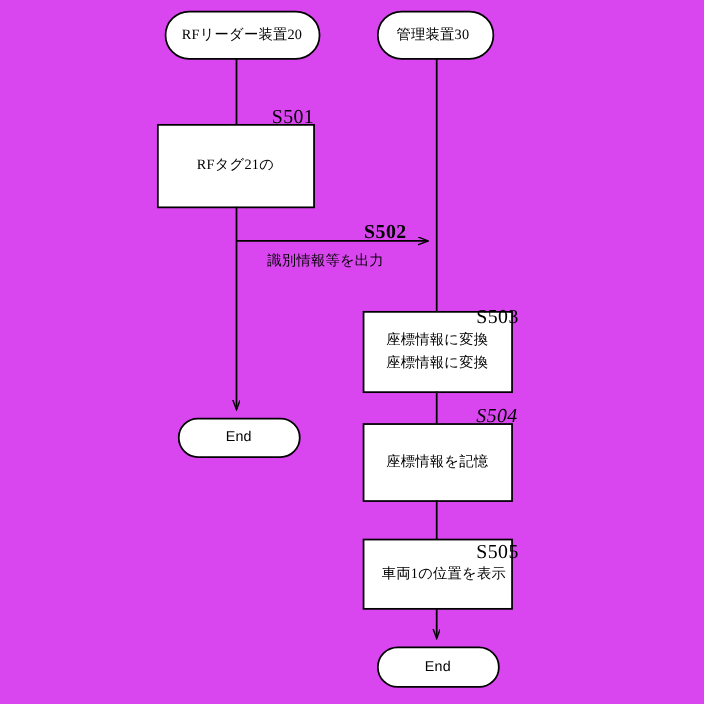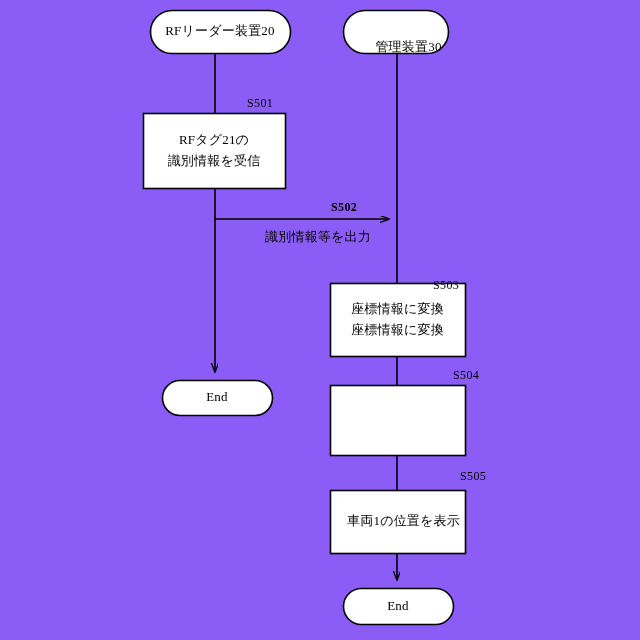--- a/index.html
+++ b/index.html
@@ -12,46 +12,46 @@
     width: 640px;
     height: 640px;
     font-family: "Liberation Serif", "DejaVu Serif", serif;
     color: #000000;
     overflow: hidden;
   }
   #diagram {
     position: relative;
     width: 640px;
     height: 640px;
-    background: #8b5cf6;
+    background: #d946ef;
   }
   #diagram svg {
     position: absolute;
     left: 0;
     top: 0;
   }
   .node-label {
     position: absolute;
     display: flex;
     flex-direction: column;
     align-items: center;
     justify-content: center;
     text-align: center;
     font-size: 13px;
     line-height: 1.55;
     letter-spacing: 0.2px;
     white-space: nowrap;
     pointer-events: none;
   }
   .node-label.serif-en {
-    font-family: Liberation Serif, serif;
+    font-family: Liberation Sans, sans-serif;
   }
   .step-tag {
     position: absolute;
-    font-size: 12px;
+    font-size: 18px;
     font-family: "Liberation Serif", "DejaVu Serif", serif;
     letter-spacing: 0.4px;
     white-space: nowrap;
   }
   .edge-label {
     position: absolute;
     font-size: 13px;
     font-family: "Liberation Serif", "DejaVu Serif", serif;
     letter-spacing: 0.2px;
     white-space: nowrap;
@@ -98,52 +98,54 @@
 
     <line x1="397" y1="553" x2="397" y2="580" stroke="#000000" stroke-width="1.6" marker-end="url(#arrowhead)"></line>
 
     <rect x="343.5" y="588.5" width="110" height="36" rx="18" ry="18" fill="#ffffff" stroke="#000000" stroke-width="1.6"></rect>
   </svg>
 
   <div class="node-label" style="left:150px; top:10px; width:140px; height:43px;">
     <span>RFリーダー装置20</span>
   </div>
 
-  <div class="node-label" style="left:356px; top:10px; width:105px; height:43px;margin-top:16px;">
+  <div class="node-label" style="left:341px; top:10px; width:105px; height:43px;">
     <span>管理装置30</span>
   </div>
 
   <div class="node-label" style="left:143px; top:113px; width:142px; height:75px;">
     <span>RFタグ21の</span>
-    <span>識別情報を受信</span>
   </div>
 
   <div class="node-label" style="left:330px; top:283px; width:135px; height:73px;">
     <span>座標情報に変換</span>
     <span>座標情報に変換</span>
   </div>
 
+  <div class="node-label" style="left:330px; top:385px; width:135px; height:70px;">
+    <span>座標情報を記憶</span>
+  </div>
 
   <div class="node-label" style="left:336px; top:490px; width:135px; height:63px;">
     <span>車両1の位置を表示</span>
   </div>
 
   <div class="node-label serif-en" style="left:162px; top:380px; width:110px; height:35px;">
     <span>End</span>
   </div>
 
   <div class="node-label serif-en" style="left:343px; top:588px; width:110px; height:36px;">
     <span>End</span>
   </div>
 
   <div class="step-tag" style="left:247px; top:96px;">S501</div>
 
   <div class="step-tag" style="left:331px; top:200px;font-weight:bold;">S502</div>
 
   <div class="step-tag" style="left:433px; top:265px;margin-top:13px;">S503</div>
 
-  <div class="step-tag" style="left:453px; top:368px;">S504</div>
+  <div class="step-tag" style="left:433px; top:368px;font-style:italic;">S504</div>
 
-  <div class="step-tag" style="left:433px; top:469px;margin-left:27px;">S505</div>
+  <div class="step-tag" style="left:433px; top:491px;">S505</div>
 
-  <div class="edge-label" style="left:215px; top:228px; width:162px;padding-left:22px;">識別情報等を出力</div>
+  <div class="edge-label" style="left:215px; top:228px; width:162px;">識別情報等を出力</div>
 
 </div>
 
 </body></html>

